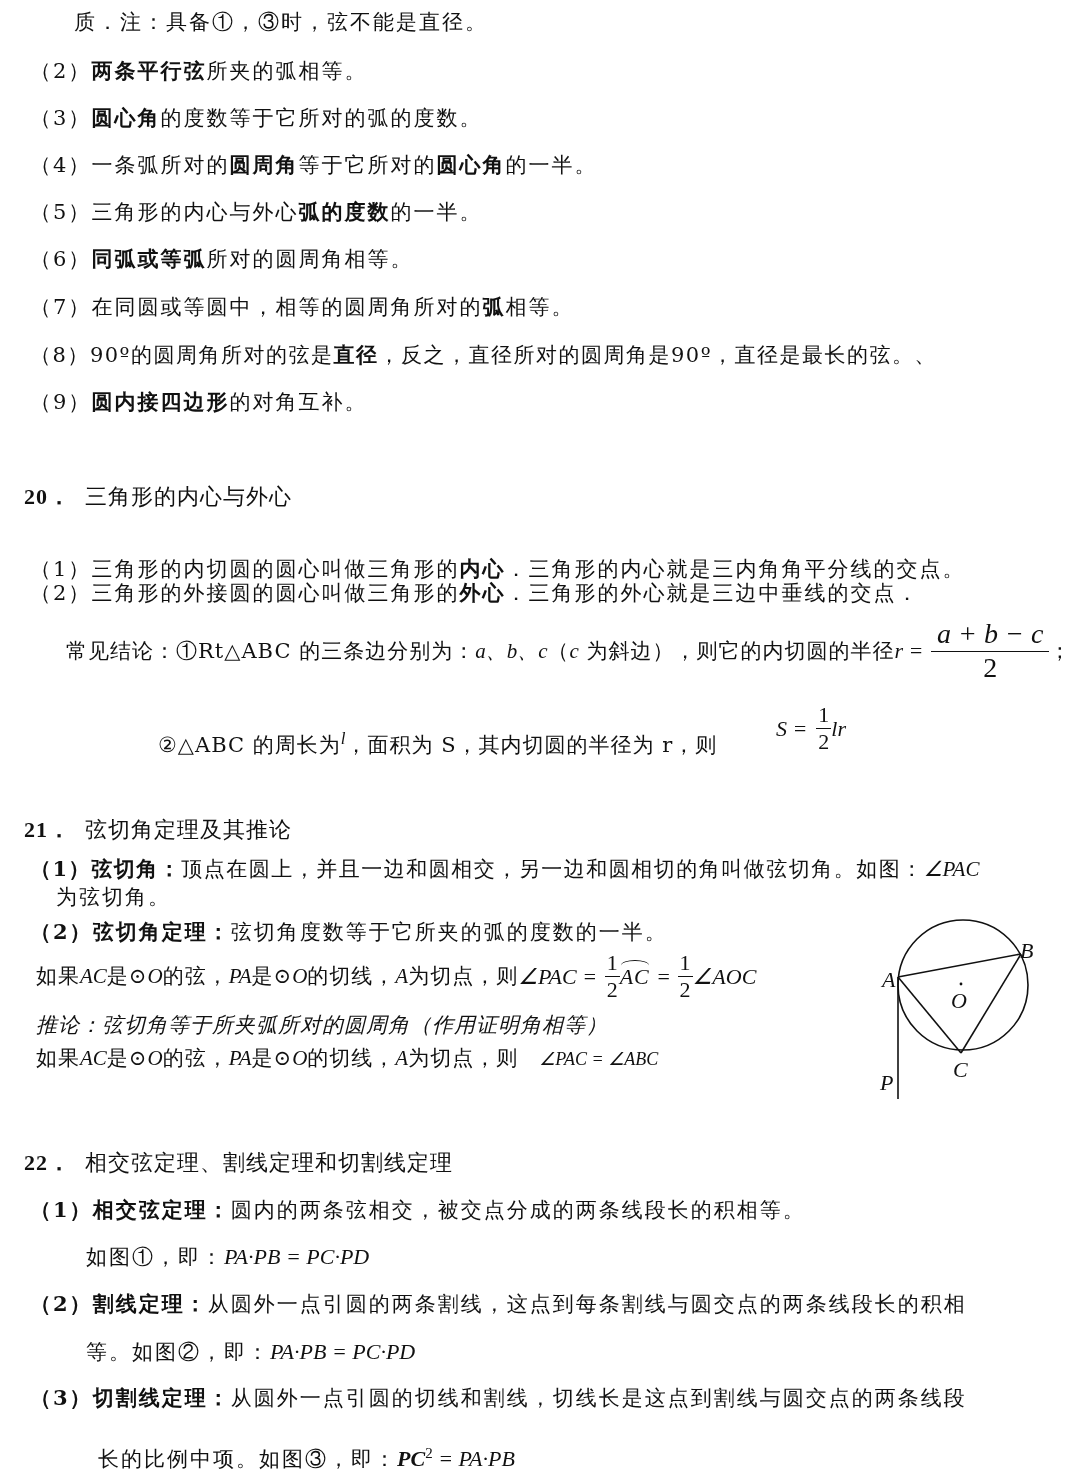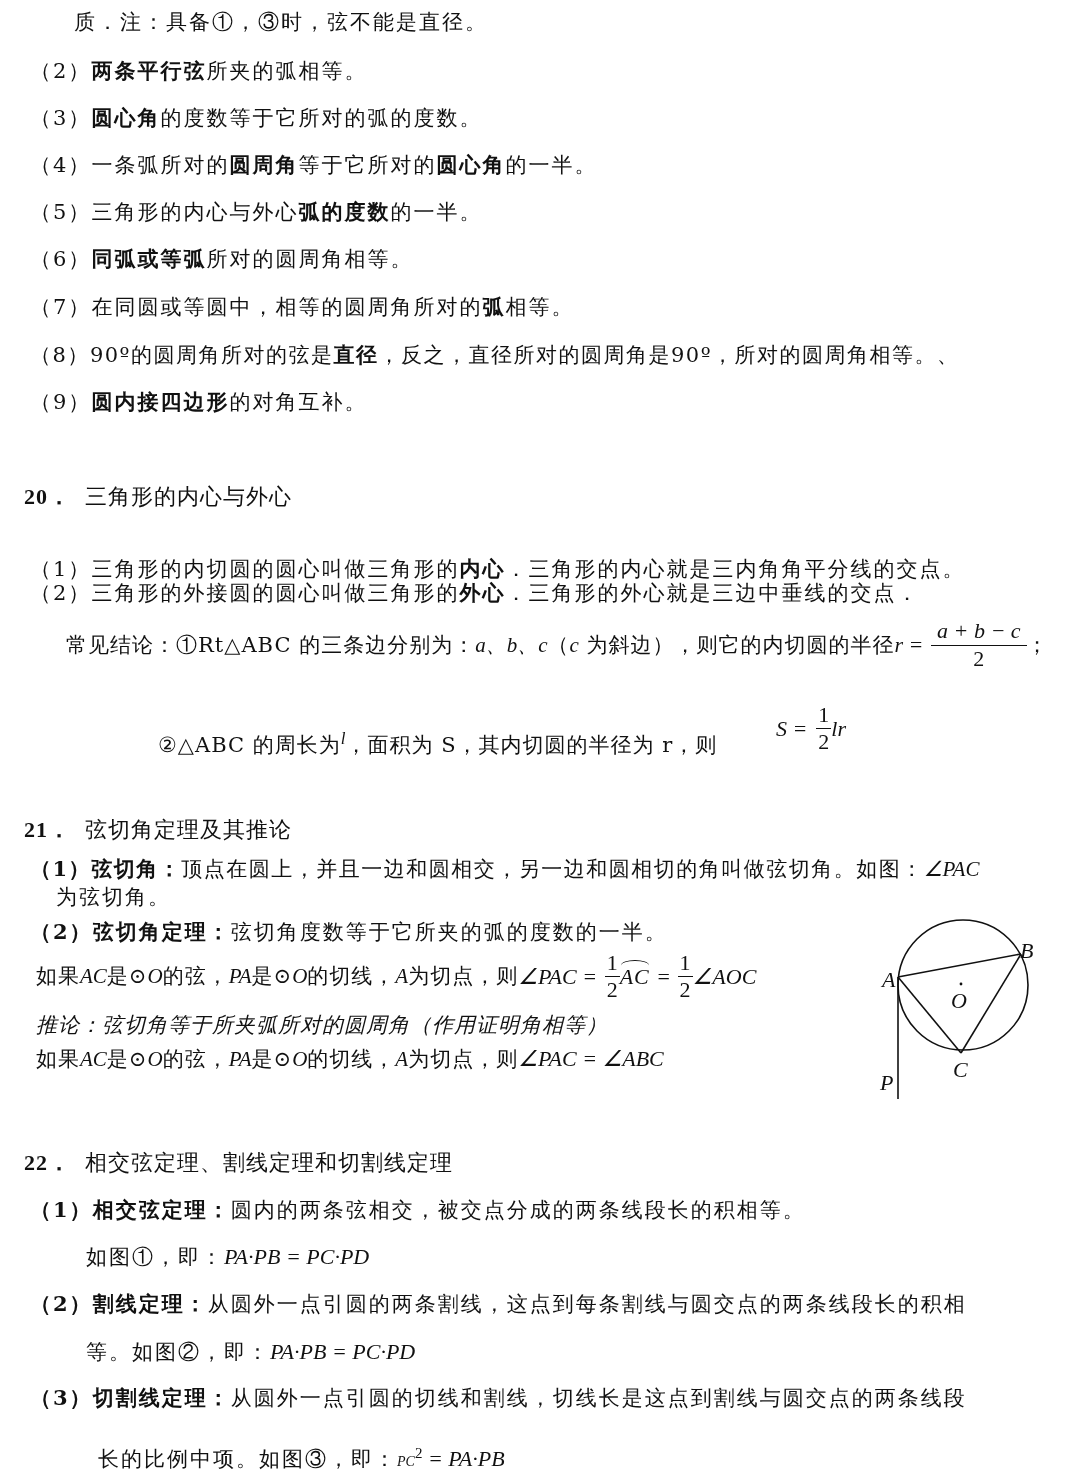--- a/index.html
+++ b/index.html
@@ -37,39 +37,39 @@
 <div class="line" style="left:30px; top:201px;">
   <span>（5）</span><span>三角形的内心与外心</span><span class="b">弧的度数</span><span>的一半。</span>
 </div>
 <div class="line" style="left:30px; top:248px;">
   <span>（6）</span><span class="b">同弧或等弧</span><span>所对的圆周角相等。</span>
 </div>
 <div class="line" style="left:30px; top:296px;">
   <span>（7）</span><span>在同圆或等圆中，相等的圆周角所对的</span><span class="b">弧</span><span>相等。</span>
 </div>
 <div class="line" style="left:30px; top:344px; letter-spacing:1.5px;">
-  <span>（8）</span><span>90º的圆周角所对的弦是</span><span class="b">直径</span><span>，反之，直径所对的圆周角是90º，所对的圆周角相等。、</span>
+  <span>（8）</span><span>90º的圆周角所对的弦是</span><span class="b">直径</span><span>，反之，直径所对的圆周角是90º，直径是最长的弦。、</span>
 </div>
 <div class="line" style="left:30px; top:391px;">
   <span>（9）</span><span class="b">圆内接四边形</span><span>的对角互补。</span>
 </div>
 
 <div class="line h" style="left:24px; top:486px;">
   <span class="num">20．</span><span>三角形的内心与外心</span>
 </div>
 <div class="line" style="left:30px; top:535px;margin-top:23px;">
   <span>（1）</span><span>三角形的内切圆的圆心叫做三角形的</span><span class="b">内心</span><span>．三角形的内心就是三内角角平分线的交点。</span>
 </div>
 <div class="line" style="left:30px; top:582px;">
   <span>（2）</span><span>三角形的外接圆的圆心叫做三角形的</span><span class="b">外心</span><span>．三角形的外心就是三边中垂线的交点．</span>
 </div>
 
 <div class="line" style="left:66px; top:620px; letter-spacing:1px;">
   <span style="vertical-align:middle;">常见结论：①Rt△ABC 的三条边分别为：</span><span class="m" style="vertical-align:middle;">a、b、c</span><span style="vertical-align:middle;">（</span><span class="m" style="vertical-align:middle;">c</span><span style="vertical-align:middle;"> 为斜边），则它的内切圆的半径</span><span class="m" style="vertical-align:middle; font-size:22px;">r =</span>
-  <span class="frac" style="font-size:22px;">
+  <span class="frac" style="font-size:28px;">
     <span class="n" style="padding:0 6px 3px;">a + b − c</span>
     <span class="d">2</span>
   </span><span style="vertical-align:middle;">；</span>
 </div>
 
 <div class="line" style="left:158px; top:735px; letter-spacing:1px;">
   <span>②△ABC 的周长为</span><span class="m" style="position:relative; top:-8px; font-size:17px;">l</span><span>，面积为 S，其内切圆的半径为 r，则</span>
 </div>
 <div class="line" style="left:776px; top:704px; font-size:22px;">
   <span class="m" style="vertical-align:middle;">S =</span>
@@ -91,21 +91,21 @@
 </div>
 
 <div class="line" style="left:36px; top:952px; letter-spacing:1px;">
   <span style="vertical-align:middle;">如果</span><span class="m" style="vertical-align:middle;">AC</span><span style="vertical-align:middle;">是⊙</span><span class="m" style="vertical-align:middle;">O</span><span style="vertical-align:middle;">的弦，</span><span class="m" style="vertical-align:middle;">PA</span><span style="vertical-align:middle;">是⊙</span><span class="m" style="vertical-align:middle;">O</span><span style="vertical-align:middle;">的切线，</span><span class="m" style="vertical-align:middle;">A</span><span style="vertical-align:middle;">为切点，则</span><span class="m" style="vertical-align:middle; font-size:22px;">∠PAC =</span>
   <span class="frac" style="font-size:22px;"><span class="n up">1</span><span class="d">2</span></span><span class="arc" style="vertical-align:middle; font-size:22px;">AC</span>
   <span class="r" style="vertical-align:middle; font-size:22px;">=</span>
   <span class="frac" style="font-size:22px;"><span class="n up">1</span><span class="d">2</span></span><span class="m" style="vertical-align:middle; font-size:22px;">∠AOC</span>
 </div>
 <div class="line" style="left:36px; top:1015px; letter-spacing:1px;font-style:italic;">推论：弦切角等于所夹弧所对的圆周角（作用证明角相等）</div>
 <div class="line" style="left:36px; top:1048px; letter-spacing:1px;">
-  <span>如果</span><span class="m">AC</span><span>是⊙</span><span class="m">O</span><span>的弦，</span><span class="m">PA</span><span>是⊙</span><span class="m">O</span><span>的切线，</span><span class="m">A</span><span>为切点，则</span><span class="m" style="font-size:22px;">∠PAC = ∠ABC</span>
+  <span>如果</span><span class="m">AC</span><span>是⊙</span><span class="m">O</span><span>的弦，</span><span class="m">PA</span><span>是⊙</span><span class="m">O</span><span>的切线，</span><span class="m">A</span><span>为切点，则</span><span class="m" style="font-size:18px;margin-left:21px;">∠PAC = ∠ABC</span>
 </div>
 
 <svg style="position:absolute; left:860px; top:900px;" width="220" height="210" viewBox="0 0 220 210">
   <circle cx="103" cy="85" r="65" fill="none" stroke="#111" stroke-width="1.6"></circle>
   <line x1="38" y1="77" x2="161" y2="54" stroke="#111" stroke-width="1.6"></line>
   <line x1="38" y1="77" x2="101" y2="153" stroke="#111" stroke-width="1.6"></line>
   <line x1="161" y1="54" x2="101" y2="153" stroke="#111" stroke-width="1.6"></line>
   <line x1="38" y1="77" x2="38" y2="199" stroke="#111" stroke-width="1.6"></line>
   <circle cx="101" cy="84" r="1.4" fill="#111"></circle>
   <text x="22" y="87">A</text>
@@ -127,14 +127,14 @@
 <div class="line" style="left:30px; top:1293px;">
   <span class="b">（2）</span><span class="b">割线定理：</span><span>从圆外一点引圆的两条割线，这点到每条割线与圆交点的两条线段长的积相</span>
 </div>
 <div class="line" style="left:86px; top:1341px;">
   <span>等。如图②，即：</span><span class="m" style="font-size:22px;">PA·PB = PC·PD</span>
 </div>
 <div class="line" style="left:30px; top:1387px;">
   <span class="b">（3）</span><span class="b">切割线定理：</span><span>从圆外一点引圆的切线和割线，切线长是这点到割线与圆交点的两条线段</span>
 </div>
 <div class="line" style="left:98px; top:1446px;">
-  <span>长的比例中项。如图③，即：</span><span class="m" style="font-size:14px;">PC</span><sup class="r" style="font-size:15px;">2</sup><span class="m" style="font-size:22px;"> = PA·PB</span>
+  <span>长的比例中项。如图③，即：</span><span class="m" style="font-size:22px;font-weight:bold;">PC</span><sup class="r" style="font-size:15px;">2</sup><span class="m" style="font-size:22px;"> = PA·PB</span>
 </div>
 
 </body></html>

